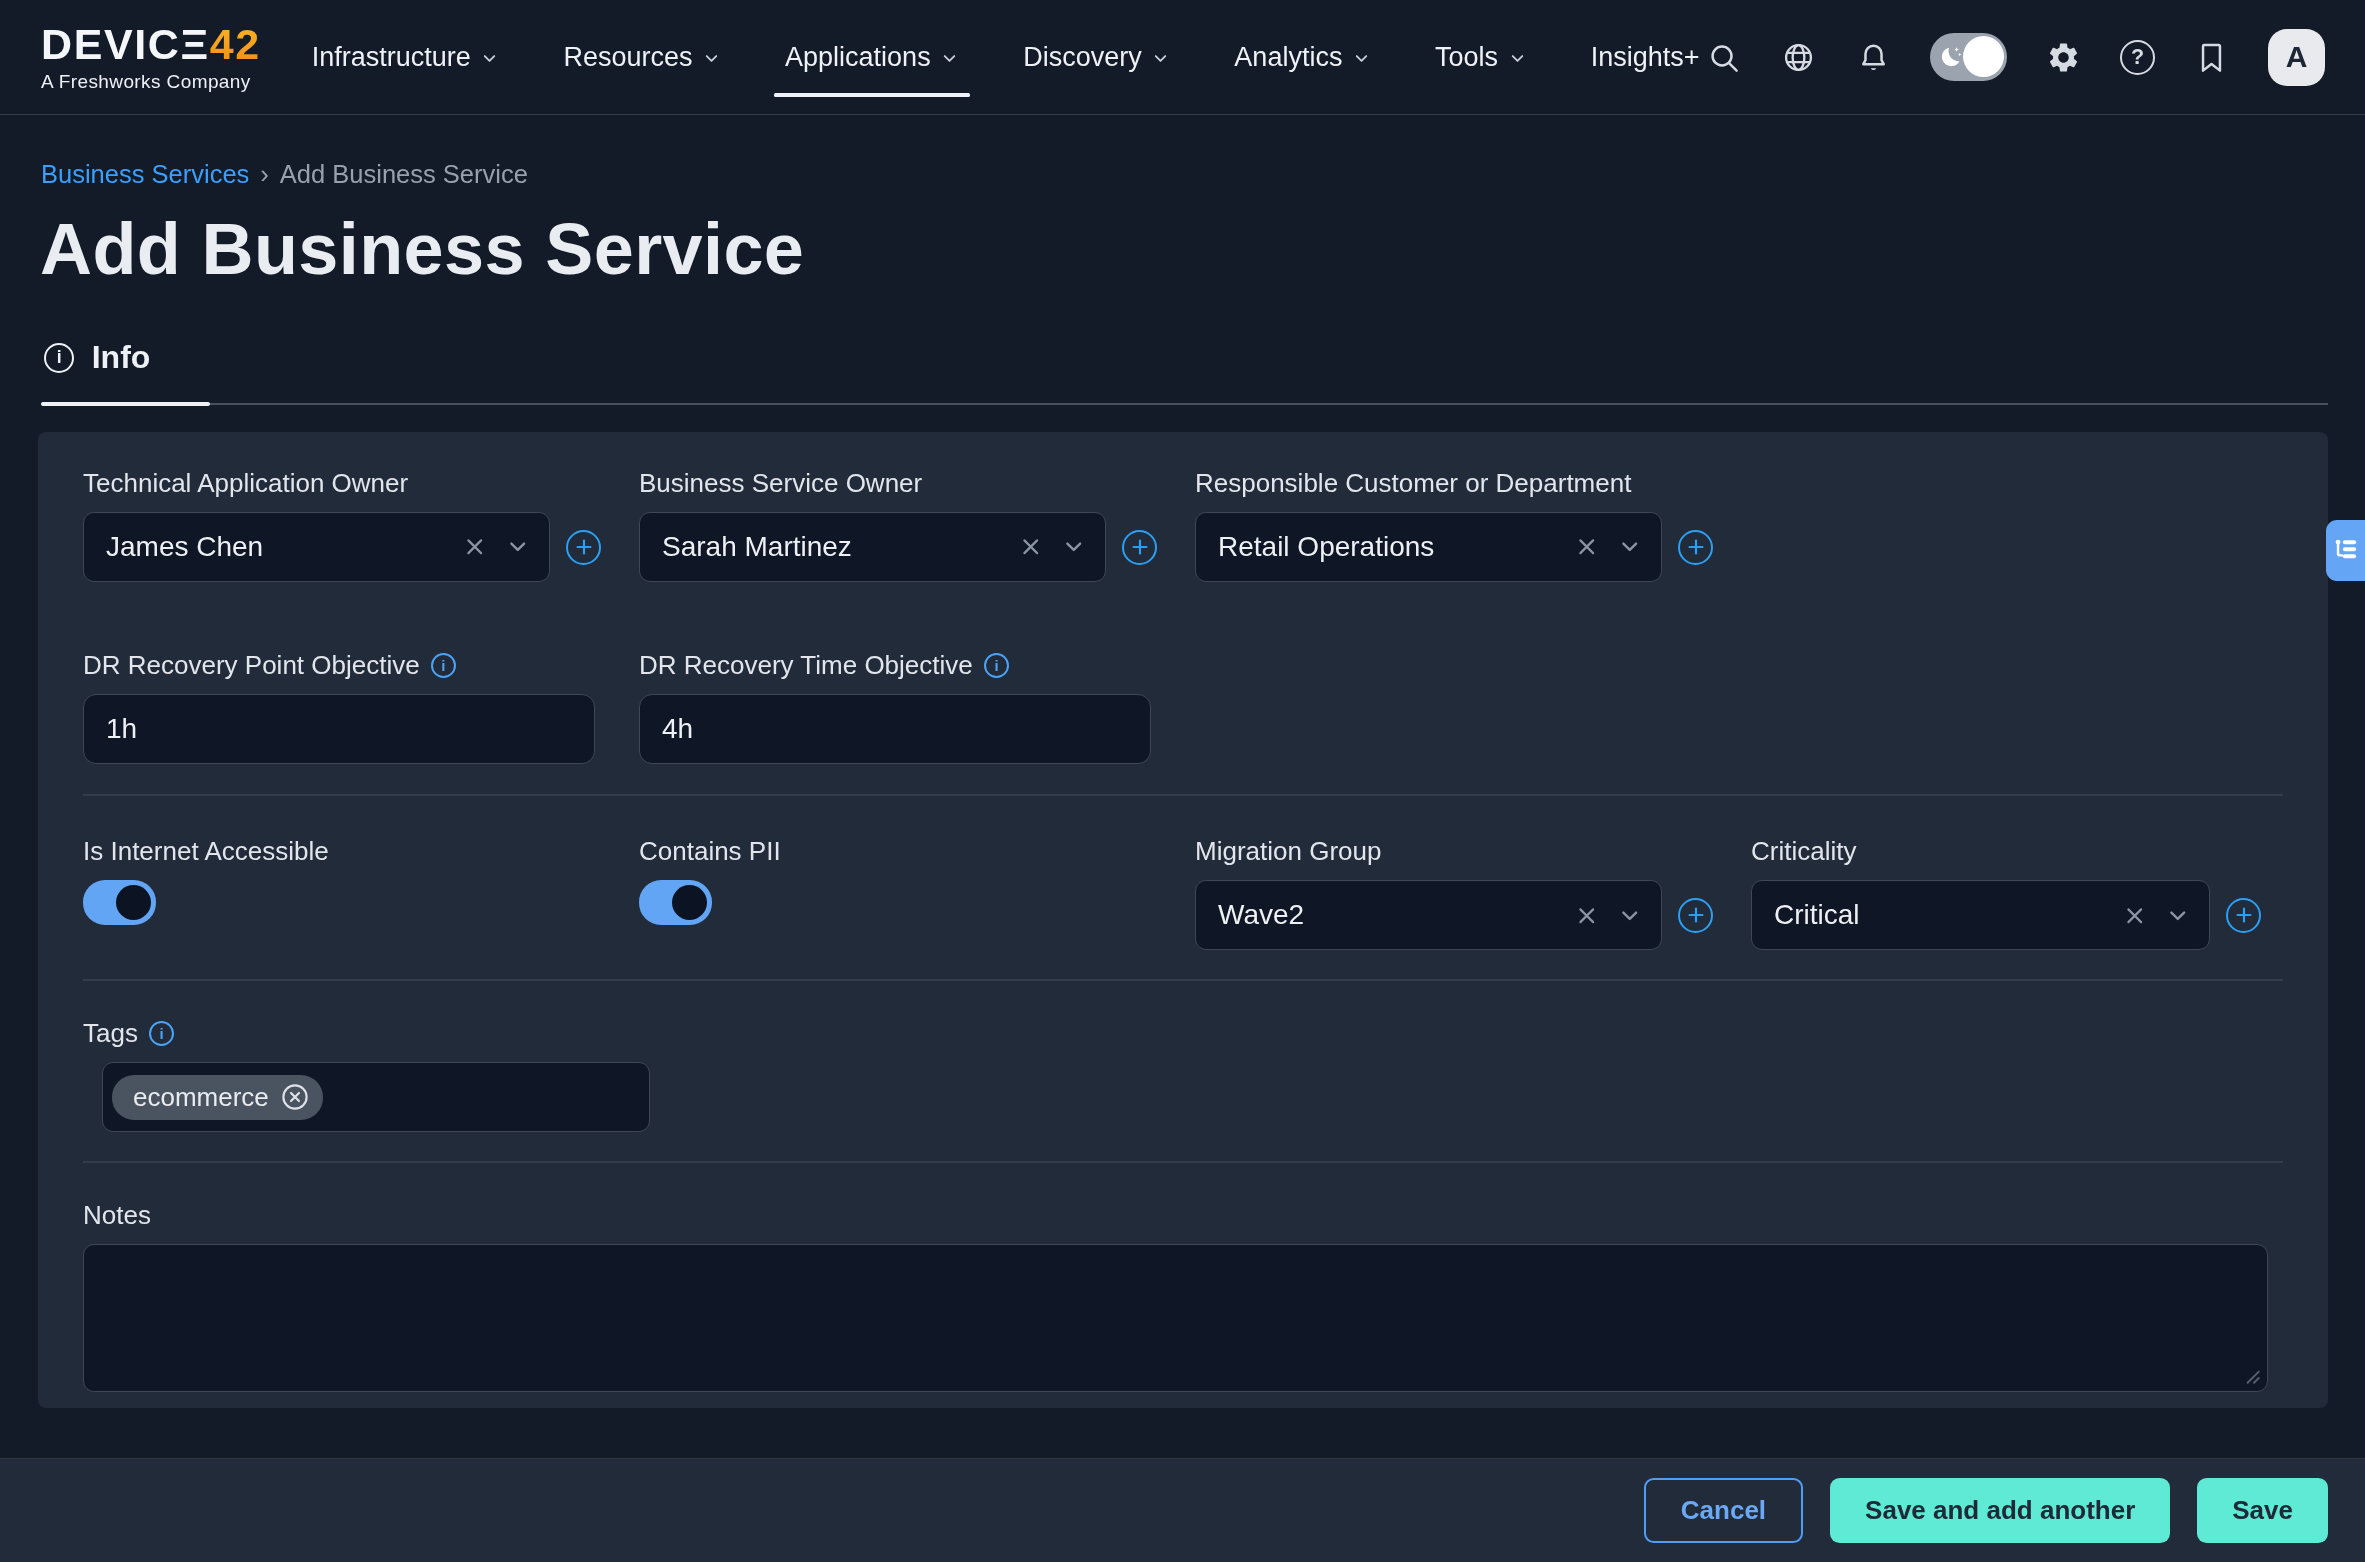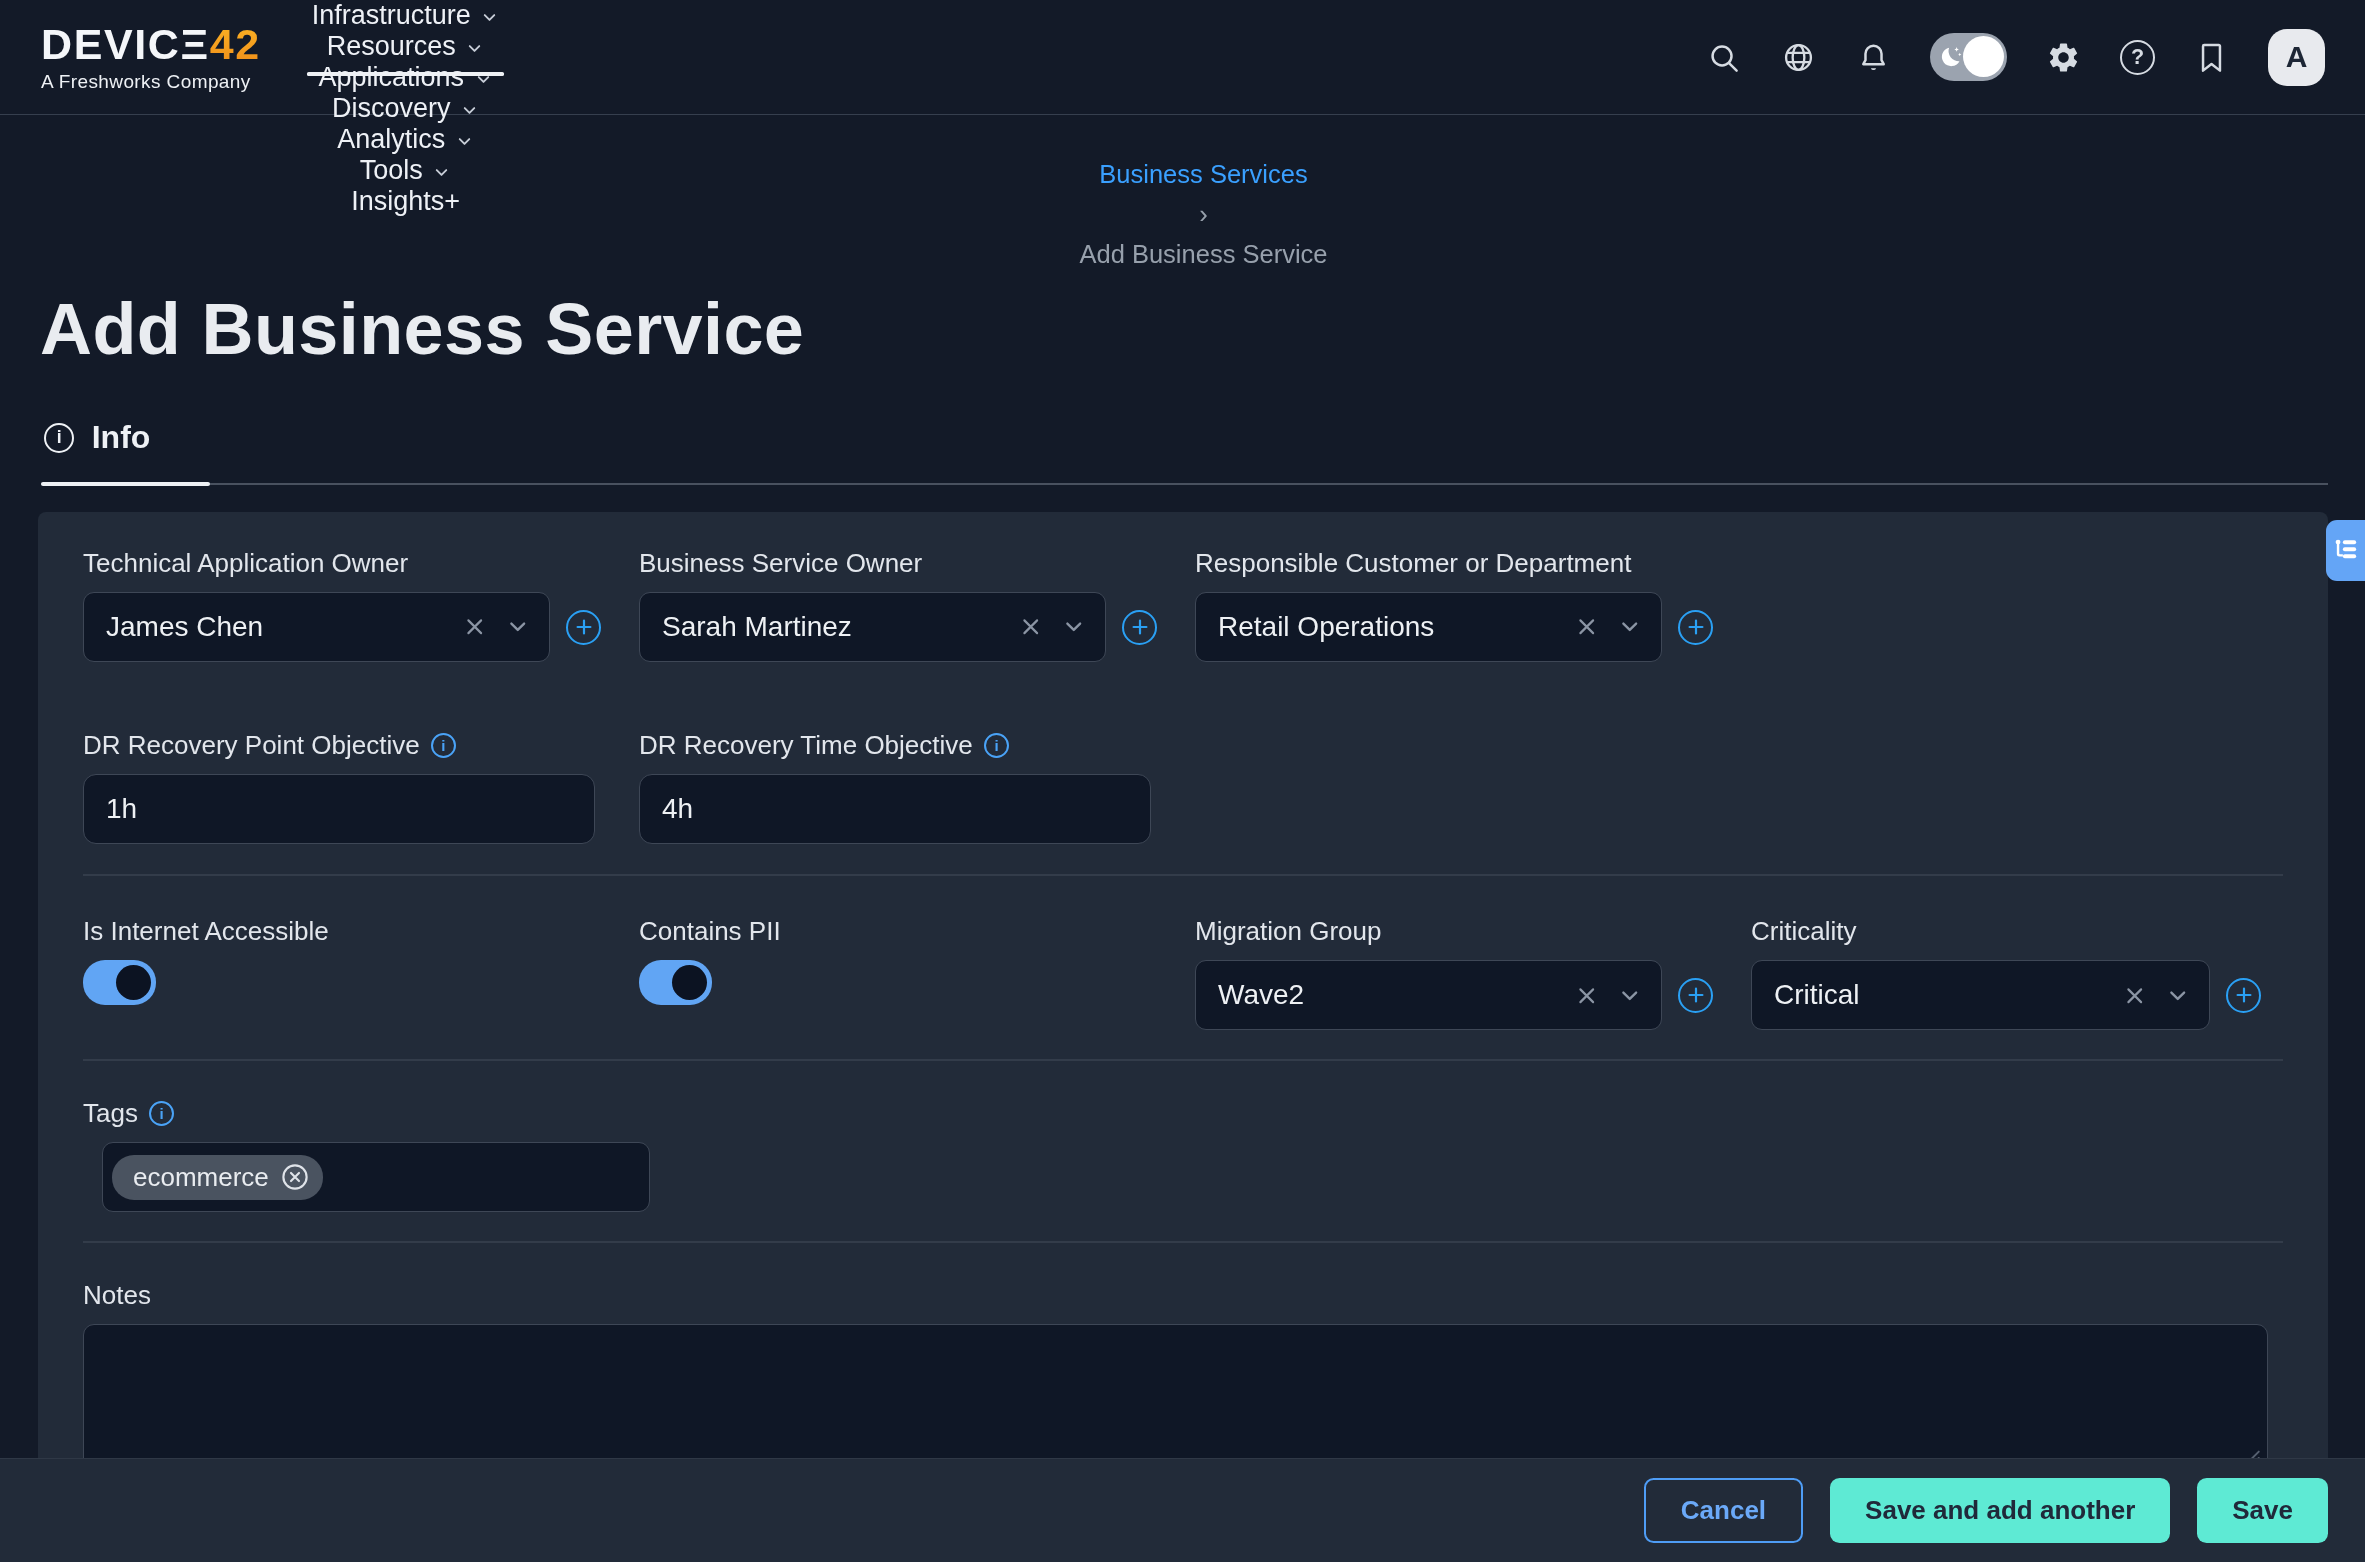--- a/index.html
+++ b/index.html
@@ -23,21 +23,21 @@
     background: #131a28;
   }
   .logo { display: flex; flex-direction: column; line-height: 1; }
   .logo-word { font-size: 43px; font-weight: 700; letter-spacing: 1.6px; color: #f4f6f9; white-space: nowrap; }
   .logo-42 {
     background: linear-gradient(180deg, #fcb525, #ef8c19);
     -webkit-background-clip: text; background-clip: text; color: transparent;
   }
   .logo-sub { font-size: 19px; color: #eef1f5; margin-top: 6.4px; letter-spacing: 0.4px; }
 
-  .nav-items { display: flex; align-items: center; margin-left: 51px; height: 100%; flex-direction: column; }
+  .nav-items { display: flex; align-items: center; gap: 64px; margin-left: 51px; height: 100%; }
   .nav-item {
     display: flex; align-items: center; gap: 9.6px;
     font-size: 27px; color: #eef1f6; position: relative; height: 100%;
     cursor: pointer; white-space: nowrap;
   }
   .nav-item .chev { width: 19px; height: 19px; color: #c7cdd7; margin-top: 3.2px; }
   .nav-item.active::after {
     content: ""; position: absolute; left: -11px; right: -11px; bottom: 17.5px;
     height: 3.2px; background: #eef1f5; border-radius: 1.6px;
   }
@@ -58,21 +58,21 @@
     display: flex; align-items: center; justify-content: center;
     font-size: 21.5px; font-weight: 700; color: #d6dbe2; cursor: pointer;
   }
   .avatar {
     width: 57px; height: 57px; border-radius: 19px; background: #e8eaee;
     display: flex; align-items: center; justify-content: center;
     font-size: 30px; font-weight: 700; color: #1d2635; cursor: pointer;
   }
 
   
-  .breadcrumb { margin: 45px 0 0 41px; font-size: 25.5px; display: flex; gap: 11px; align-items: center; flex-direction: column; }
+  .breadcrumb { margin: 45px 0 0 41px; font-size: 25.5px; display: flex; gap: 11px; align-items: center; }
   .crumb-link { color: #3aa0ff; cursor: pointer; }
   .crumb-sep, .crumb-current { color: #97a0ac; }
   .page-title { margin: 19px 0 0 40px; font-size: 72px; font-weight: 700; color: #e9ecf0; letter-spacing: 0.4px; }
 
   
   .tabs { margin: 49px 38px 0 41px; }
   .tab { display: inline-flex; align-items: center; gap: 17.5px; cursor: pointer; padding-left: 3.2px; }
   .tab-info-icon {
     width: 30px; height: 30px; border-radius: 50%; border: 2.4px solid #eef1f5;
     display: flex; align-items: center; justify-content: center;

